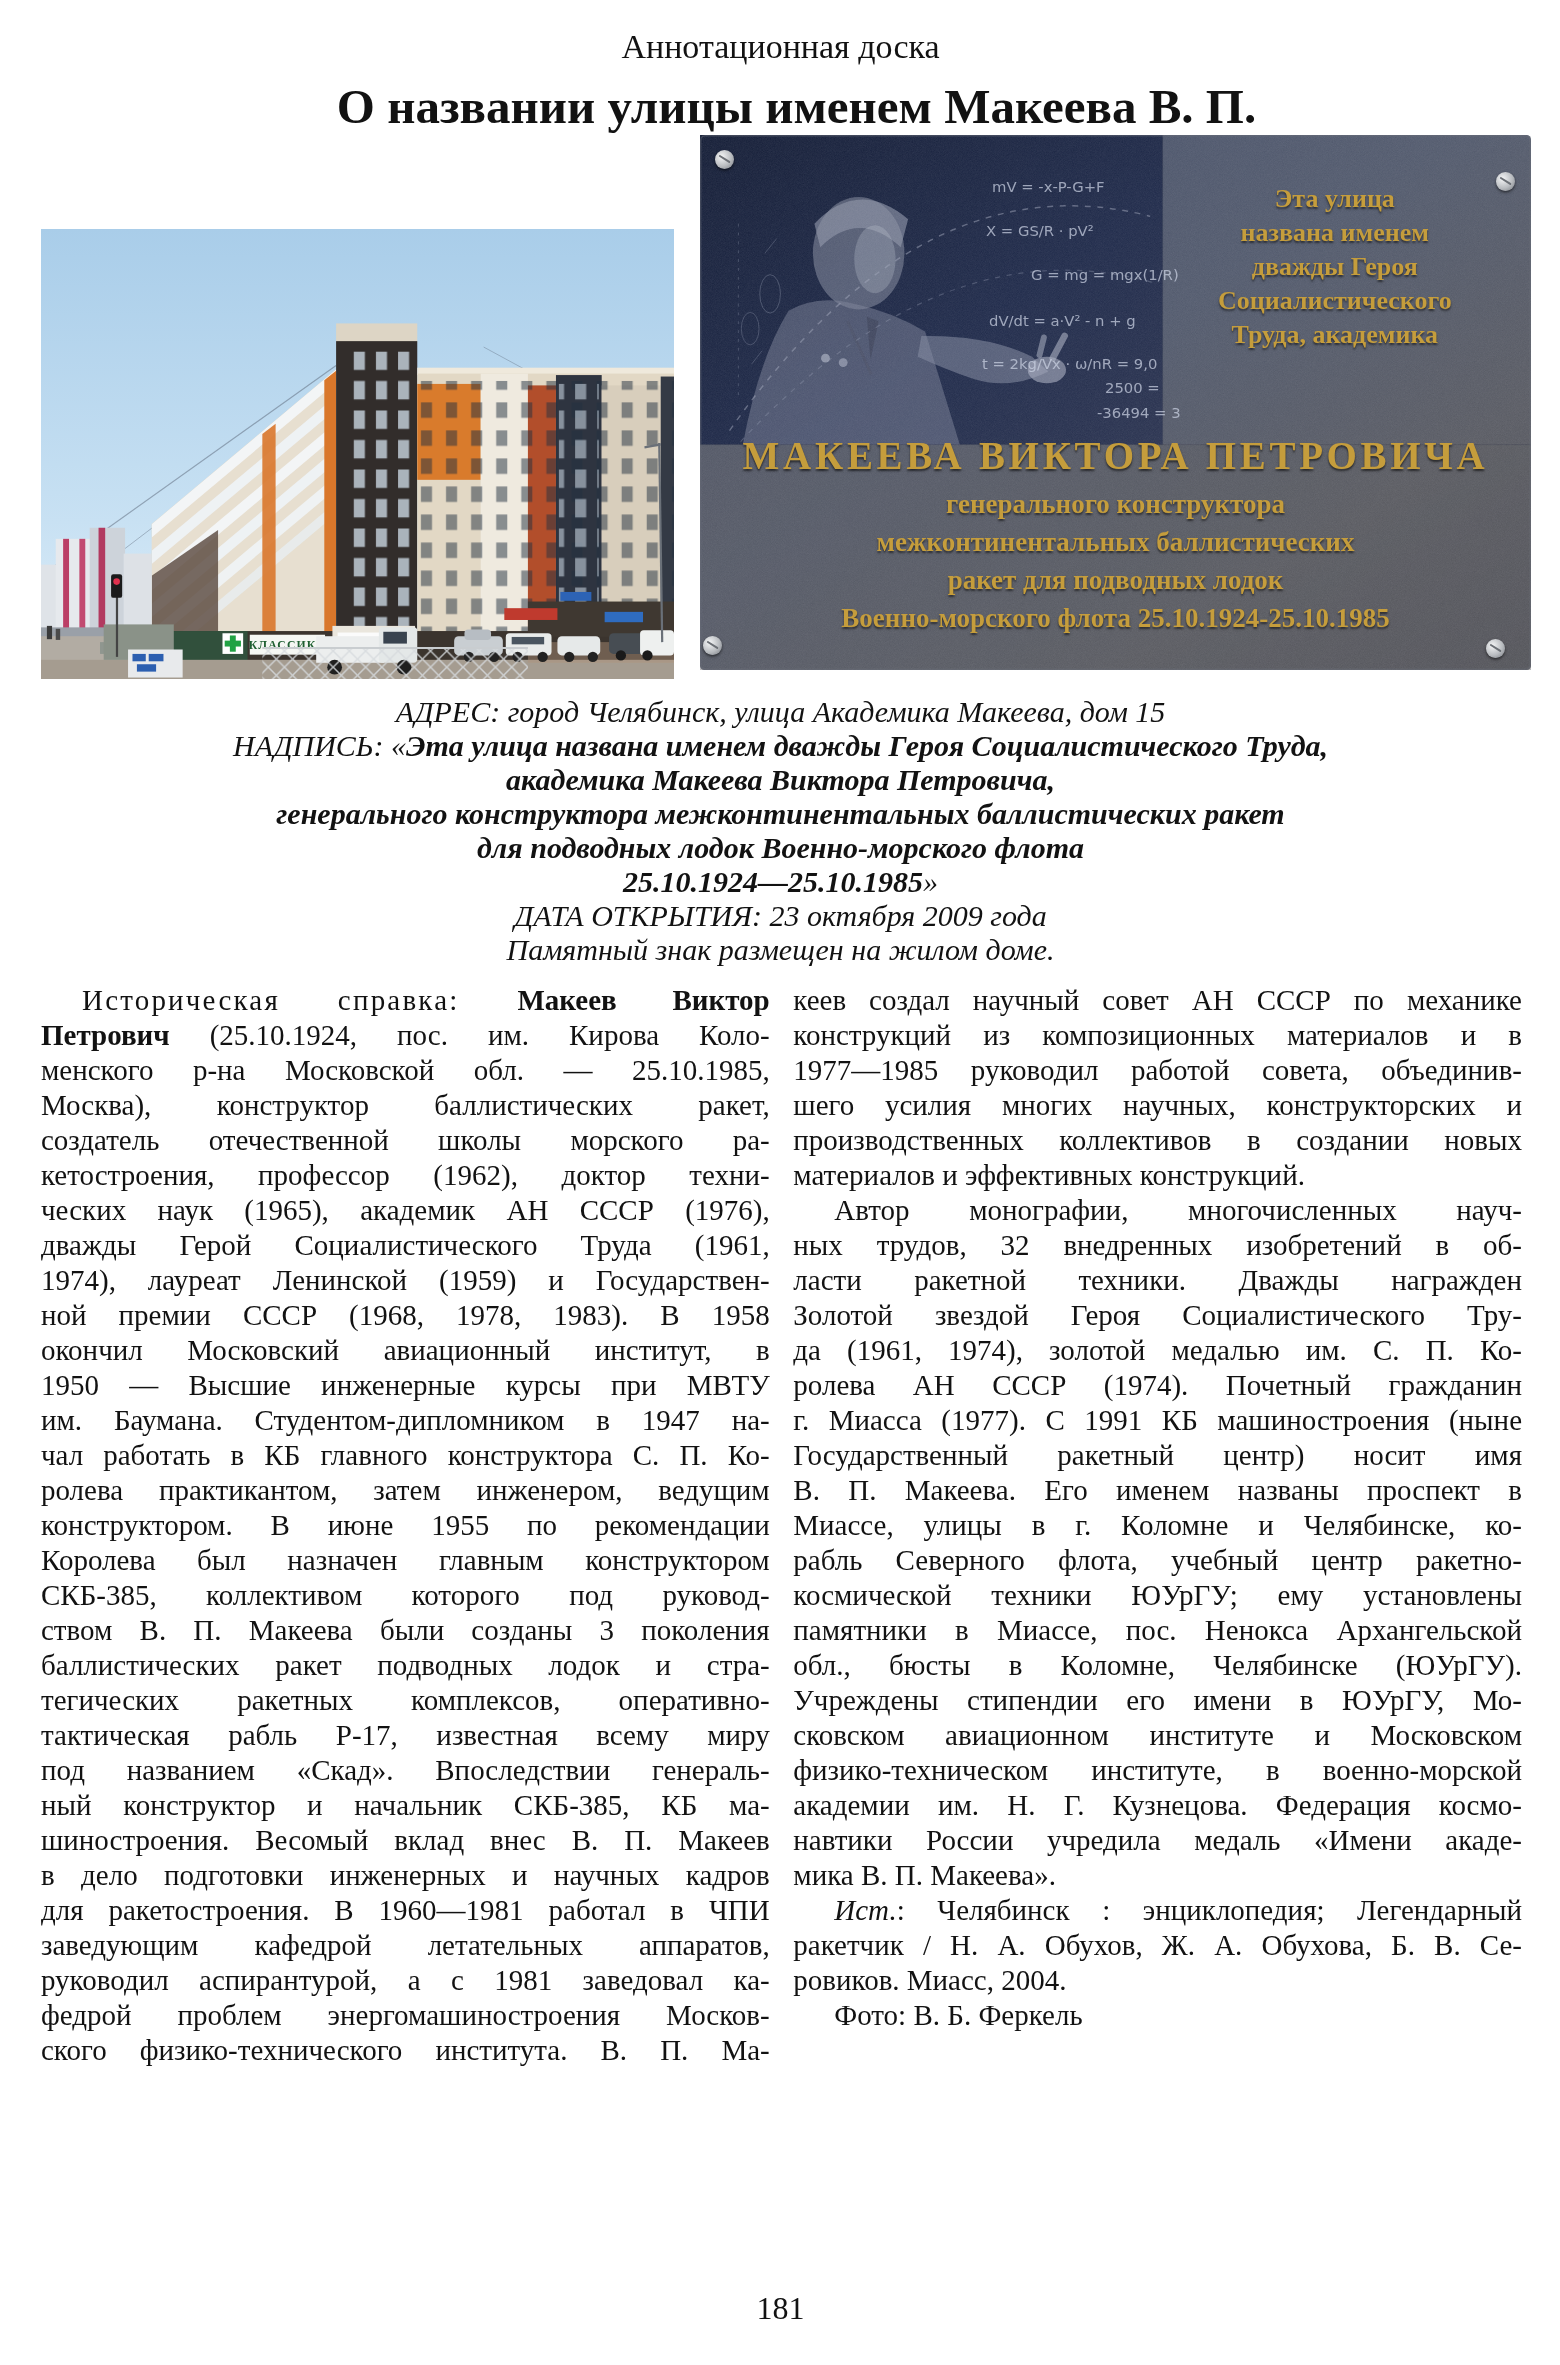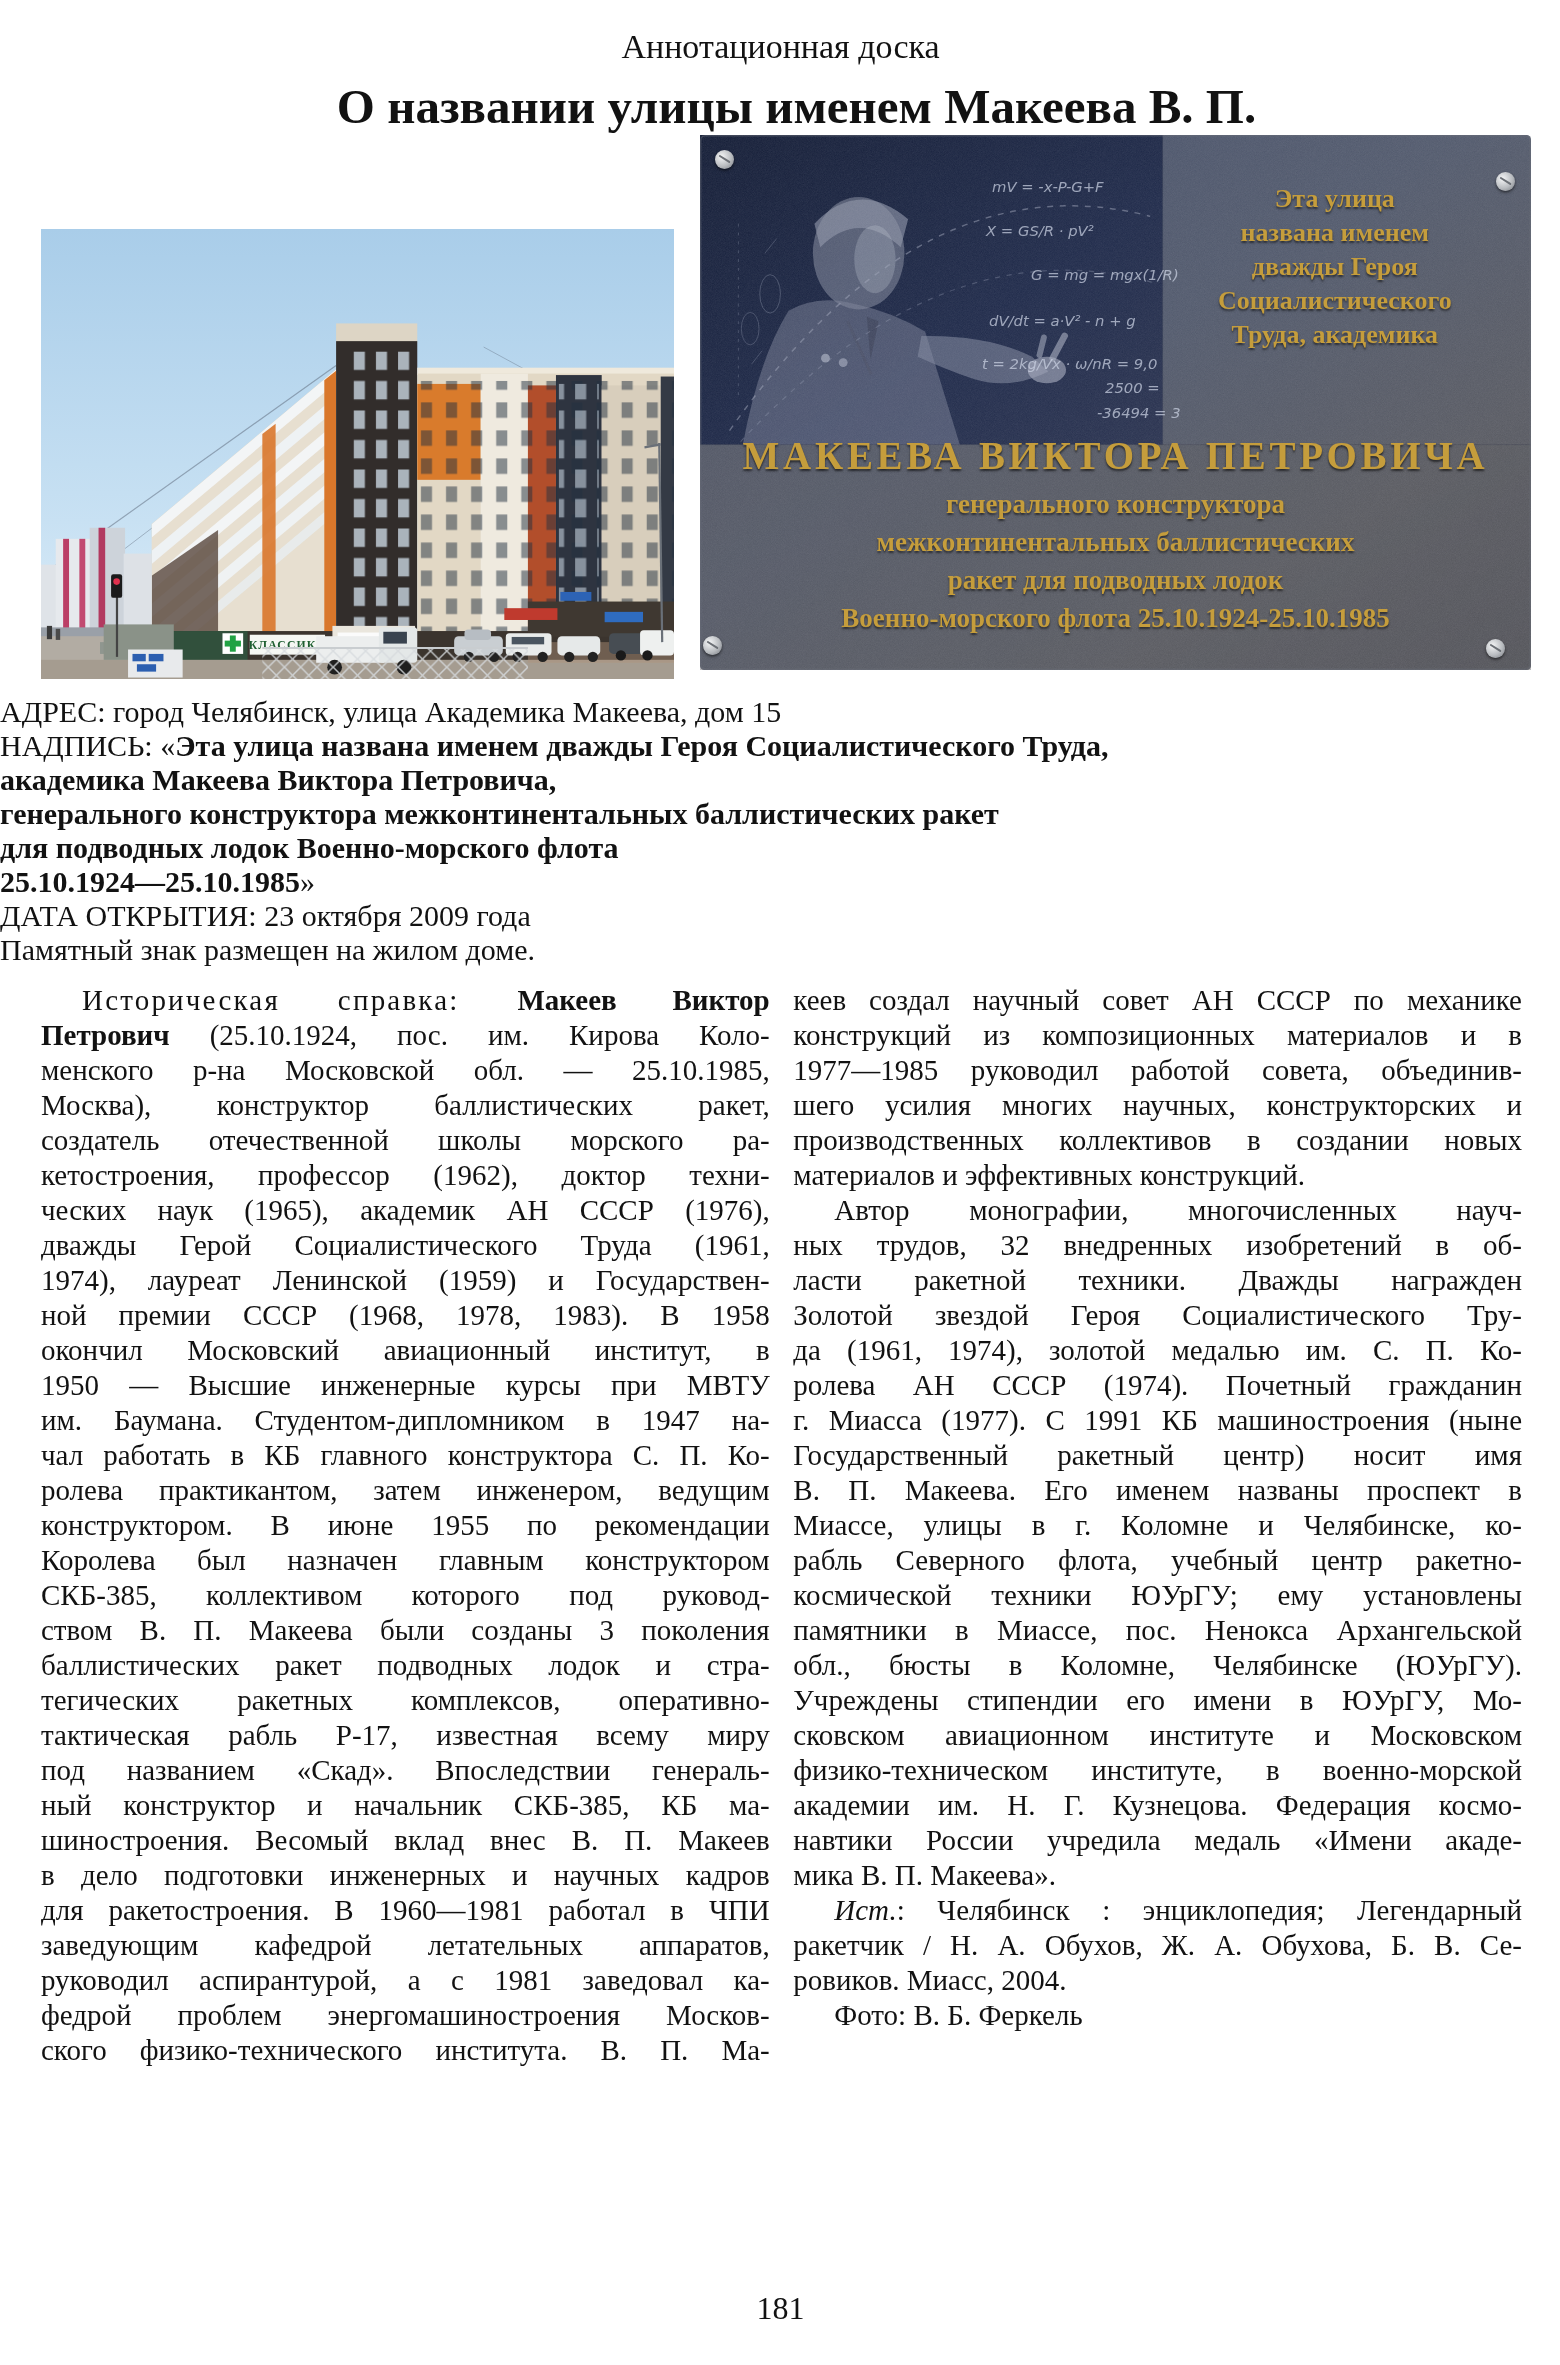--- a/index.html
+++ b/index.html
@@ -20,30 +20,30 @@
   .plaque-photo > svg{position:absolute;left:0;top:0;width:100%;height:100%;}
 
   .goldtext{color:#c59d3c;}
   .plq-top{position:absolute;left:446px;right:7.4px;top:47px;text-align:center;font-weight:bold;
            font-size:26px;line-height:34px;text-shadow:0 1.5px 2.2px rgba(0,0,0,.55);}
   .plq-name{position:absolute;left:0;right:0;top:298px;text-align:center;font-weight:bold;
             font-size:39px;letter-spacing:3.7px;text-shadow:0 1.5px 2.2px rgba(0,0,0,.6);}
   .plq-sub{position:absolute;left:0;right:0;top:350px;text-align:center;font-weight:bold;
            font-size:27px;line-height:38px;text-shadow:0 1.5px 2.2px rgba(0,0,0,.55);}
   .formula{position:absolute;color:#ccd3e4;opacity:.72;font-family:"DejaVu Sans",sans-serif;
-           font-style:italic;font-size:14.8px;white-space:nowrap;}
+           font-size:14.8px;white-space:nowrap;}
   .screw{position:absolute;width:19px;height:19px;border-radius:50%;
          background:radial-gradient(circle at 35% 35%,#f4f5f6,#b9bcc0 55%,#74787e);
          box-shadow:0 1.5px 3px rgba(0,0,0,.55);}
   .screw::after{content:"";position:absolute;left:3px;top:8px;width:13.3px;height:2.2px;
          background:#6b6f75;border-radius:1.5px;transform:rotate(32deg);}
 
   
   .info{position:absolute;top:695px;left:0;width:100%;}
-  .iline{text-align:left;font-size:30px;line-height:34px;}
+  .iline{text-align:center;font-size:30px;line-height:34px;font-style:italic;}
 
   
   .columns{position:absolute;top:983px;left:41px;width:1481px;display:flex;gap:23.6px;}
   .col{width:729px;}
   .bline{font-size:29px;line-height:35px;text-align:justify;text-align-last:justify;}
   .bline.end{text-align-last:left;}
   .bline.ind{text-indent:41px;}
   .sb{font-weight:bold;margin-top:39px;}
   .si{font-style:italic;}
   .sp{letter-spacing:2.2px;}

